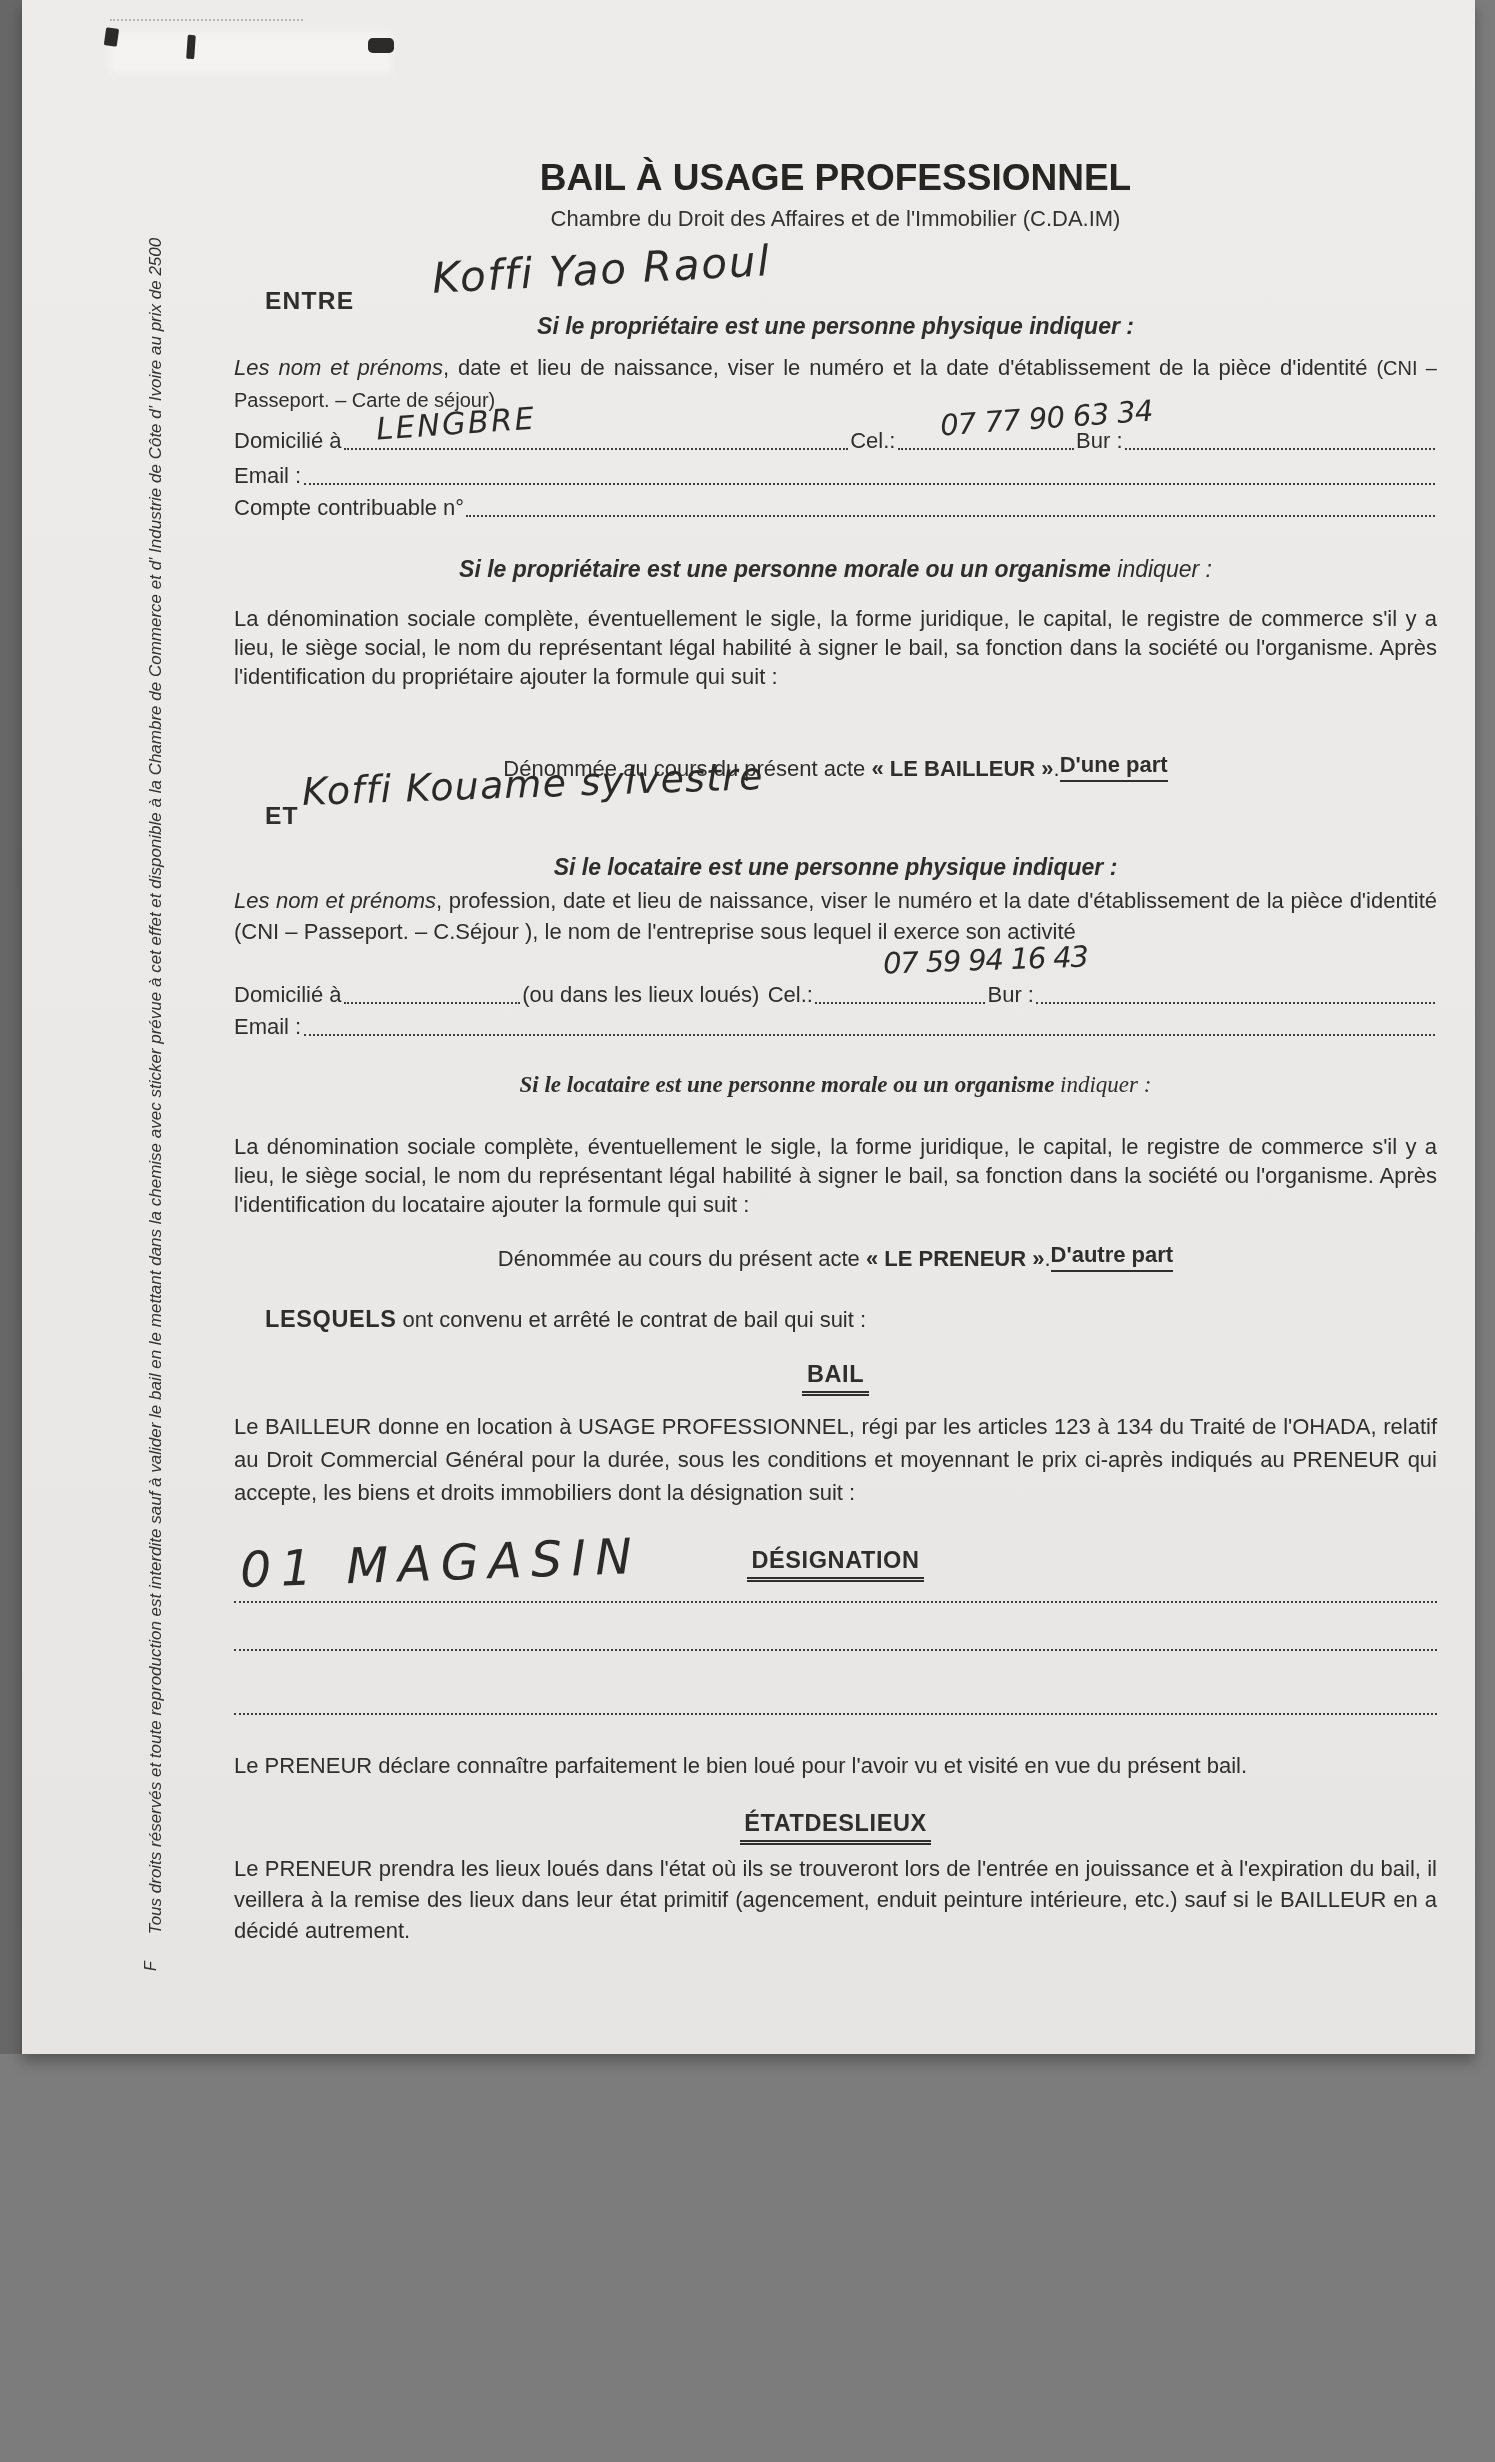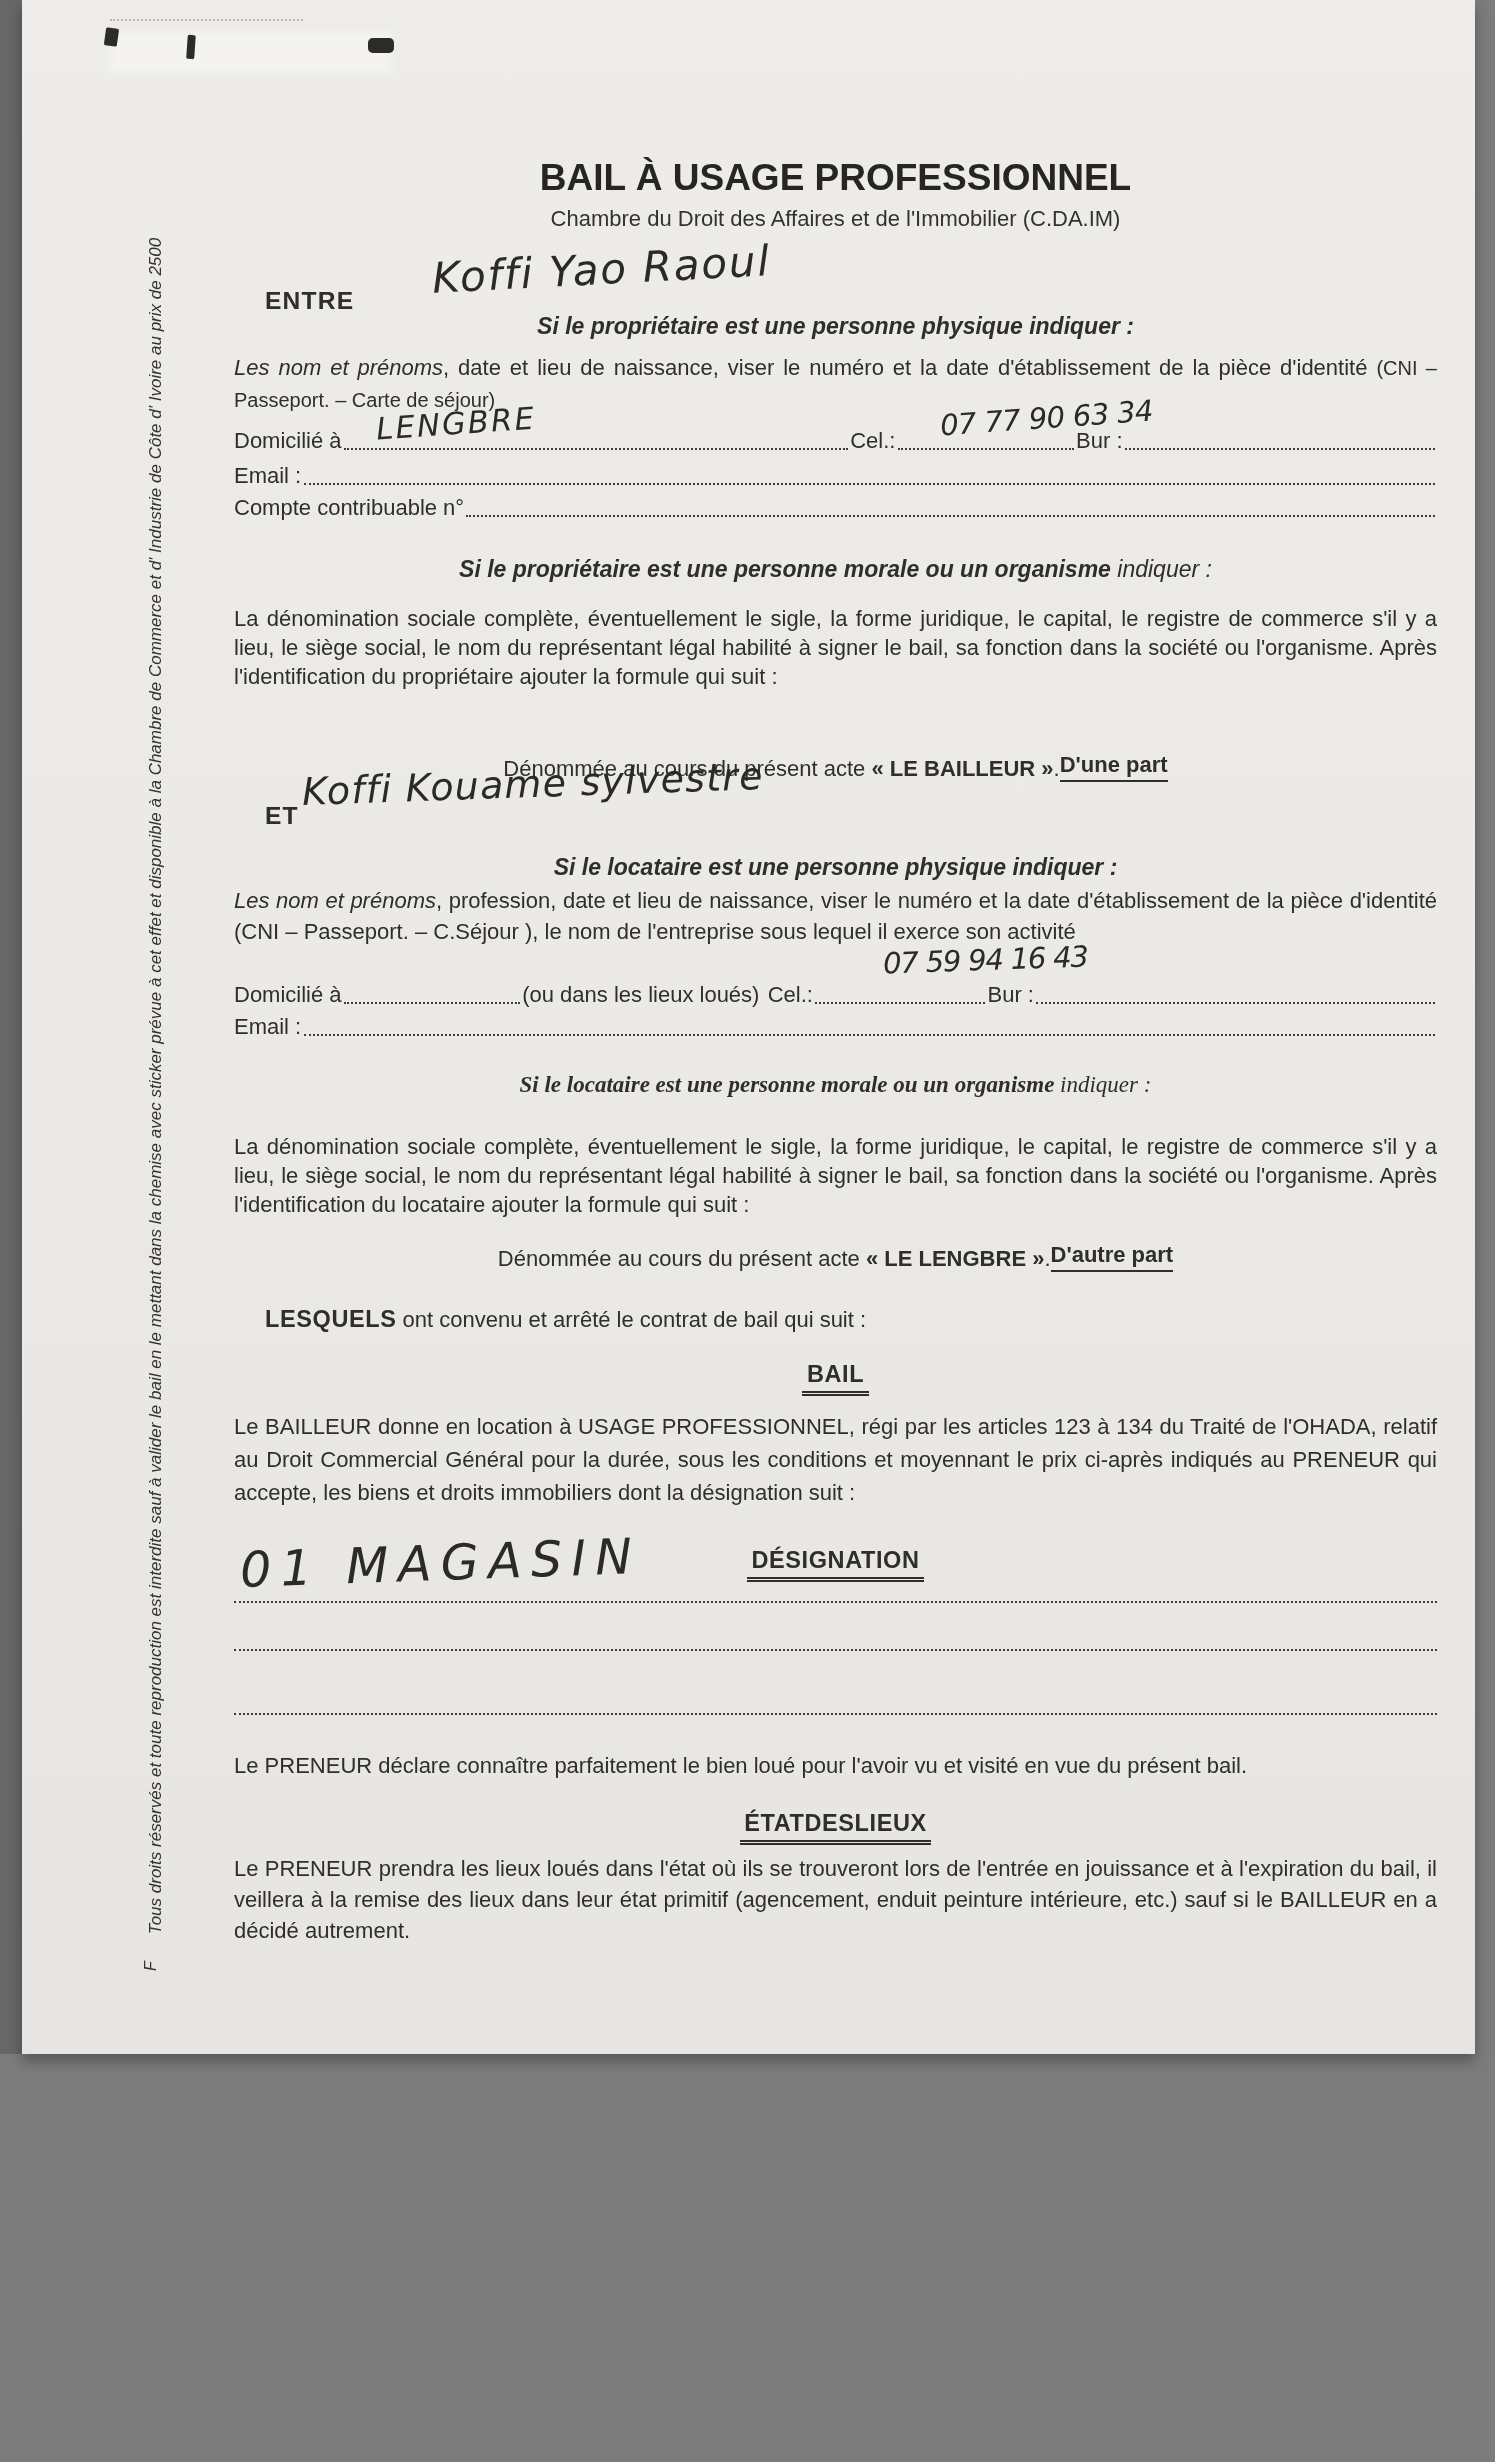--- a/index.html
+++ b/index.html
@@ -161,21 +161,21 @@
   </div>
 
   <div class="block h-italic" style="top:1072px;font-family:Liberation Serif, serif;">
     <span>Si le locataire est une personne morale ou un organisme</span><span class="h-tail"> indiquer :</span>
   </div>
 
   <div class="block body-text" style="top:1132px;line-height:29px;">La dénomination sociale complète, éventuellement le sigle, la forme juridique, le capital, le registre de commerce s'il y a lieu, le siège social, le nom du représentant légal habilité à signer le bail, sa fonction dans la société ou l'organisme. Après l'identification du locataire ajouter la formule qui suit :</div>
 
   <div class="block denom-line" style="top:1242px;">
     <span>
-      <span>Dénommée au cours du présent acte </span><span class="b">« LE LENGBRE »</span><span>.</span>
+      <span>Dénommée au cours du présent acte </span><span class="b">« LE PRENEUR »</span><span>.</span>
     </span>
     <span class="part-label">D'autre part</span>
   </div>
 
   <div class="block" style="top:1306px;left:243px;width:1172px;font-size:22px;">
     <span class="b" style="font-size:23.5px;letter-spacing:0.6px;">LESQUELS</span><span> ont convenu et arrêté le contrat de bail qui suit :</span>
   </div>
 
   <div class="block center" style="top:1361px;">
     <span class="h-under">BAIL</span>

